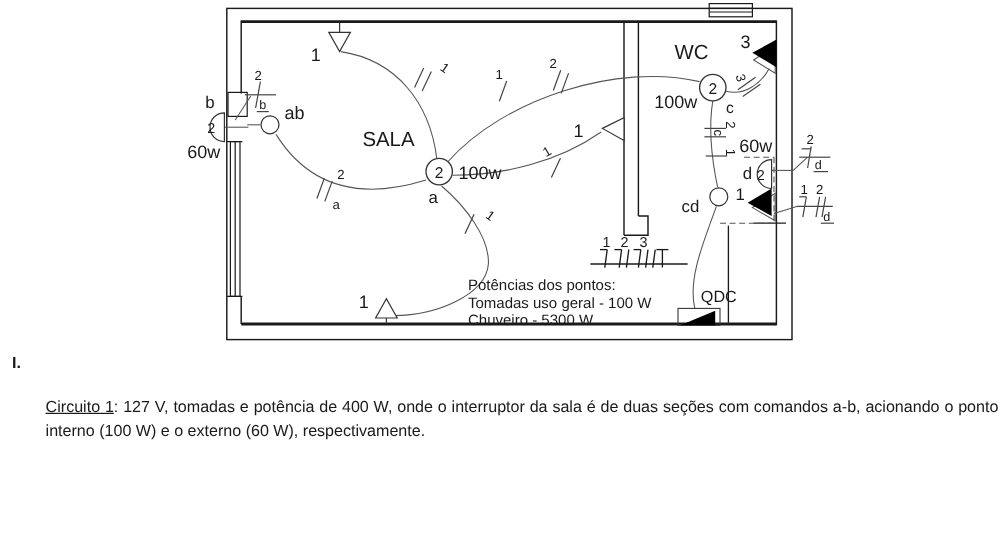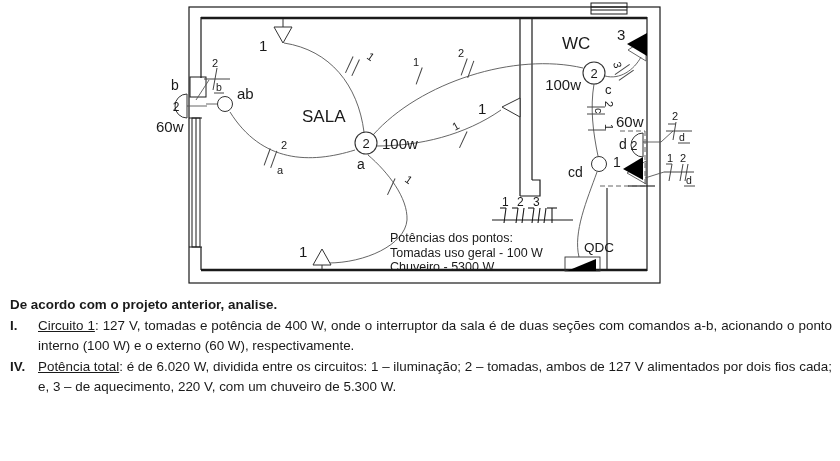--- a/index.html
+++ b/index.html
@@ -4,21 +4,21 @@
 <style>
   html,body{margin:0;padding:0;background:#fff;}
   .page{position:relative;width:840px;height:461px;background:#fff;overflow:hidden;
         font-family:"Liberation Sans",sans-serif;color:#1a1a1a;}
   .plan-wrap{position:absolute;top:0;left:0;width:840px;height:293px;}
   svg text{font-family:"Liberation Sans",sans-serif;fill:#1a1a1a;}
   .question{position:absolute;top:293px;left:8px;width:824px;font-size:13.4px;line-height:20px;}
   .q-intro{font-weight:bold;margin:2px 0 1px 2px;}
   .q-item{display:grid;grid-template-columns:30px 1fr;column-gap:0;margin-bottom:1px;}
   .q-num{font-weight:bold;padding-left:2px;}
-  .q-text{text-align:justify;}
+  .q-text{text-align:justify;margin-top:36px;}
   .q-lead{text-decoration:underline;}
 </style>
 </head>
 <body>
 
 <div class="page">
 
   <div class="plan-wrap">
     <svg width="840" height="293" viewBox="0 0 840 293">
 
@@ -239,28 +239,23 @@
         <text x="672" y="120">2</text>
         <text x="679" y="141" font-size="10.5">d</text>
         <text x="667" y="162">1</text>
         <text x="680" y="162">2</text>
         <text x="686" y="184" font-size="10.5">d</text>
       </g>
     </svg>
   </div>
 
   <div class="question">
-    <div class="q-intro">De acordo com o projeto anterior, analise.</div>
 
     <div class="q-item">
       <div class="q-num">I.</div>
       <div class="q-text"><span class="q-lead">Circuito 1</span><span>: 127 V, tomadas e potência de 400 W, onde o interruptor da sala é de duas seções com comandos a-b, acionando o ponto interno (100 W) e o externo (60 W), respectivamente.</span></div>
     </div>
 
 
 
-    <div class="q-item">
-      <div class="q-num">IV.</div>
-      <div class="q-text"><span class="q-lead">Potência total</span><span>: é de 6.020 W, dividida entre os circuitos: 1 – iluminação; 2 – tomadas, ambos de 127 V alimentados por dois fios cada; e, 3 – de aquecimento, 220 V, com um chuveiro de 5.300 W.</span></div>
-    </div>
   </div>
 
 </div>
 
 </body></html>

